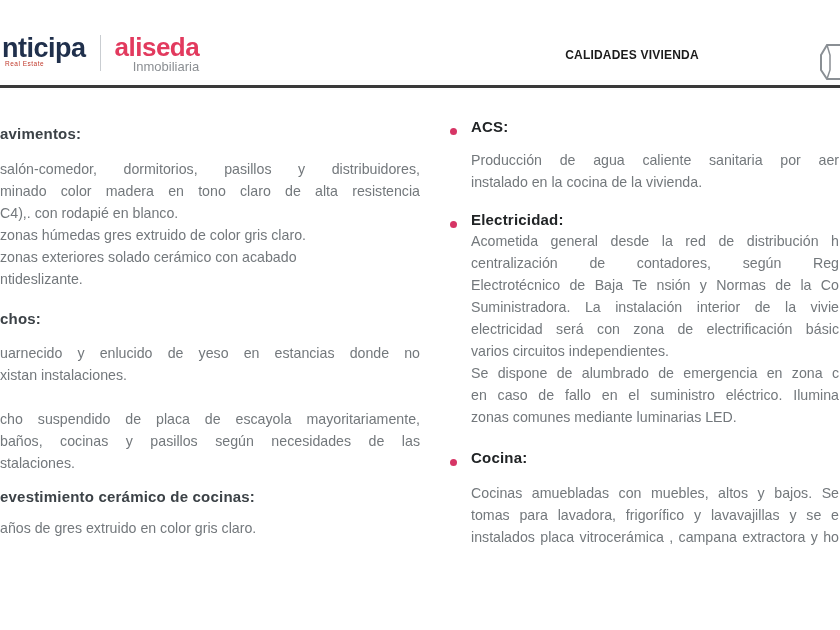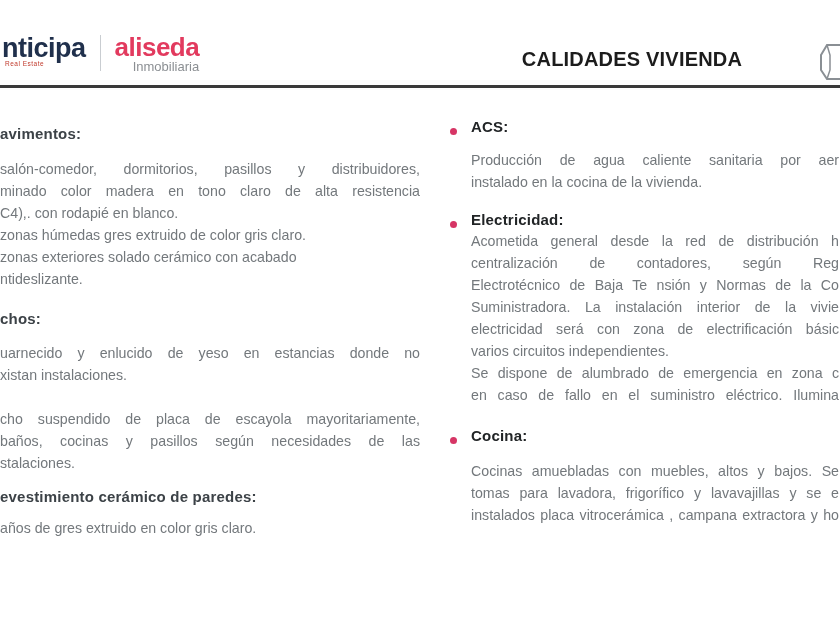--- a/index.html
+++ b/index.html
@@ -10,21 +10,21 @@
   .header{position:absolute;top:0;left:0;width:840px;height:88px;}
   .logos{position:absolute;top:33px;left:0;display:flex;align-items:flex-start;}
   .logo-anticipa{position:relative;margin-left:2px;}
   .anticipa-text{font-size:27px;font-weight:700;color:#20304c;letter-spacing:-0.5px;line-height:30px;}
   .anticipa-sub{display:block;font-size:6.5px;color:#c0392b;margin-top:-3px;margin-left:3px;letter-spacing:0.5px;}
   .logo-divider{width:1px;height:36px;background:#c9cdd1;margin:2px 14px 0 14px;}
   .logo-aliseda{position:relative;}
   .aliseda-text{font-size:26px;font-weight:700;color:#e23a5e;letter-spacing:-0.5px;line-height:29px;}
   .aliseda-sub{display:block;font-size:13px;color:#8b8f93;text-align:right;margin-top:-3px;}
   .page-title{position:absolute;top:48px;left:632px;transform:translateX(-50%);
-              font-size:20px;font-weight:700;color:#1c1c1c;letter-spacing:0.2px;margin:0;white-space:nowrap;}
+              font-size:12px;font-weight:700;color:#1c1c1c;letter-spacing:0.2px;margin:0;white-space:nowrap;}
   .cube-icon{position:absolute;top:42px;right:-15px;}
   .header-rule{position:absolute;top:85px;left:0;width:840px;height:3px;background:#3a3a3a;}
 
   
   .lcol{position:absolute;top:112px;left:0;width:420px;}
   .rcol{position:absolute;top:112px;left:450px;width:390px;}
 
   .lhead{font-size:15px;font-weight:700;color:#3c4247;letter-spacing:0.2px;}
   .lcol .lhead{margin:0;}
   .ln{font-size:14.2px;color:#73787c;line-height:22px;}
@@ -88,21 +88,21 @@
     <div class="p2">
       <div class="ln j">uarnecido  y  enlucido  de  yeso  en  estancias  donde  no</div>
       <div class="ln">xistan instalaciones.</div>
     </div>
     <div class="p3">
       <div class="ln j">cho suspendido de placa de escayola mayoritariamente,</div>
       <div class="ln j">baños, cocinas y pasillos según necesidades de las</div>
       <div class="ln">stalaciones.</div>
     </div>
 
-    <div class="lhead h-rev">evestimiento cerámico de paredes:</div>
+    <div class="lhead h-rev">evestimiento cerámico de cocinas:</div>
     <div class="p4">
       <div class="ln">años de gres extruido en color gris claro.</div>
     </div>
   </div>
 
   <div class="rcol">
     <div class="rhead h-acs">
       <span class="bullet"></span>
       <span>ACS:</span>
     </div>
@@ -117,20 +117,21 @@
     </div>
     <div class="rbody p-ele">
       <div class="ln j">Acometida general desde la red de distribución h</div>
       <div class="ln j">centralización de contadores, según Reg</div>
       <div class="ln j">Electrotécnico de Baja Te nsión y Normas de la Co</div>
       <div class="ln j">Suministradora. La instalación interior de la vivie</div>
       <div class="ln j">electricidad será con zona de electrificación básic</div>
       <div class="ln">varios circuitos independientes.</div>
       <div class="ln j">Se dispone de alumbrado de emergencia en zona c</div>
       <div class="ln j">en caso de fallo en el suministro eléctrico. Ilumina</div>
+      <div class="ln">zonas comunes mediante luminarias LED.</div>
     </div>
 
     <div class="rhead h-coc">
       <span class="bullet"></span>
       <span>Cocina:</span>
     </div>
     <div class="rbody p-coc">
       <div class="ln j">Cocinas amuebladas con muebles, altos y bajos. Se</div>
       <div class="ln j">tomas para lavadora, frigorífico y lavavajillas y se e</div>
       <div class="ln j">instalados placa vitrocerámica , campana extractora y ho</div>

